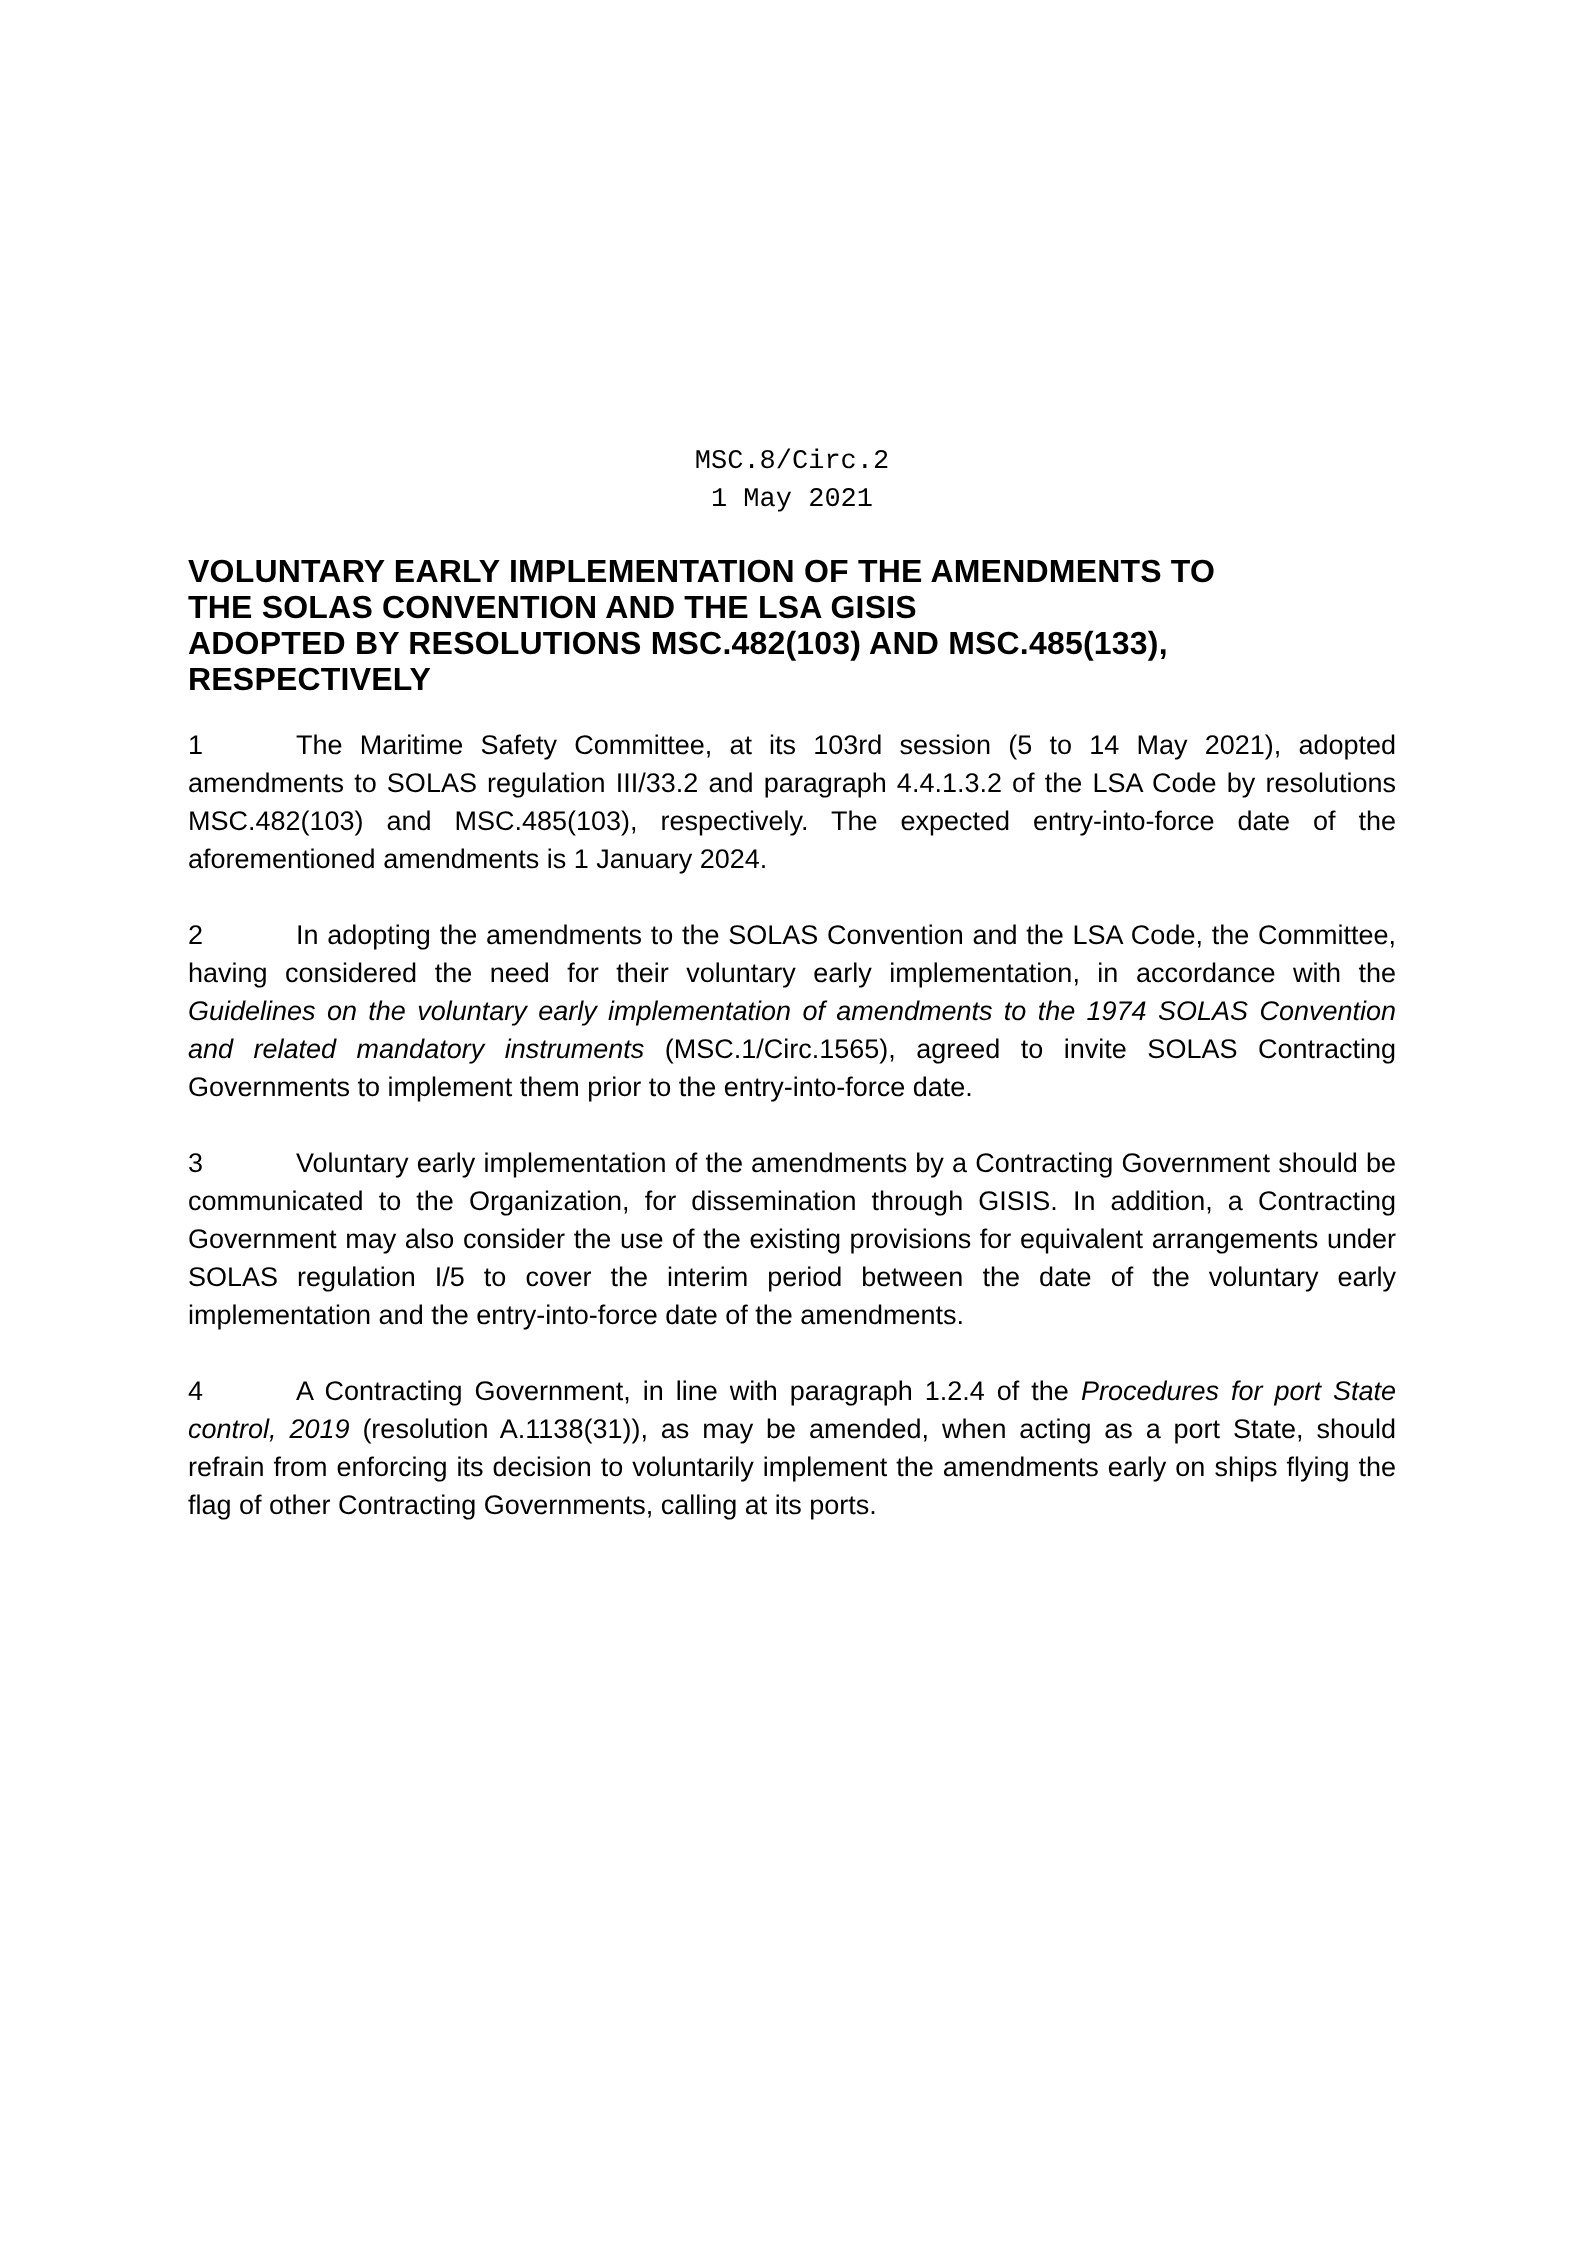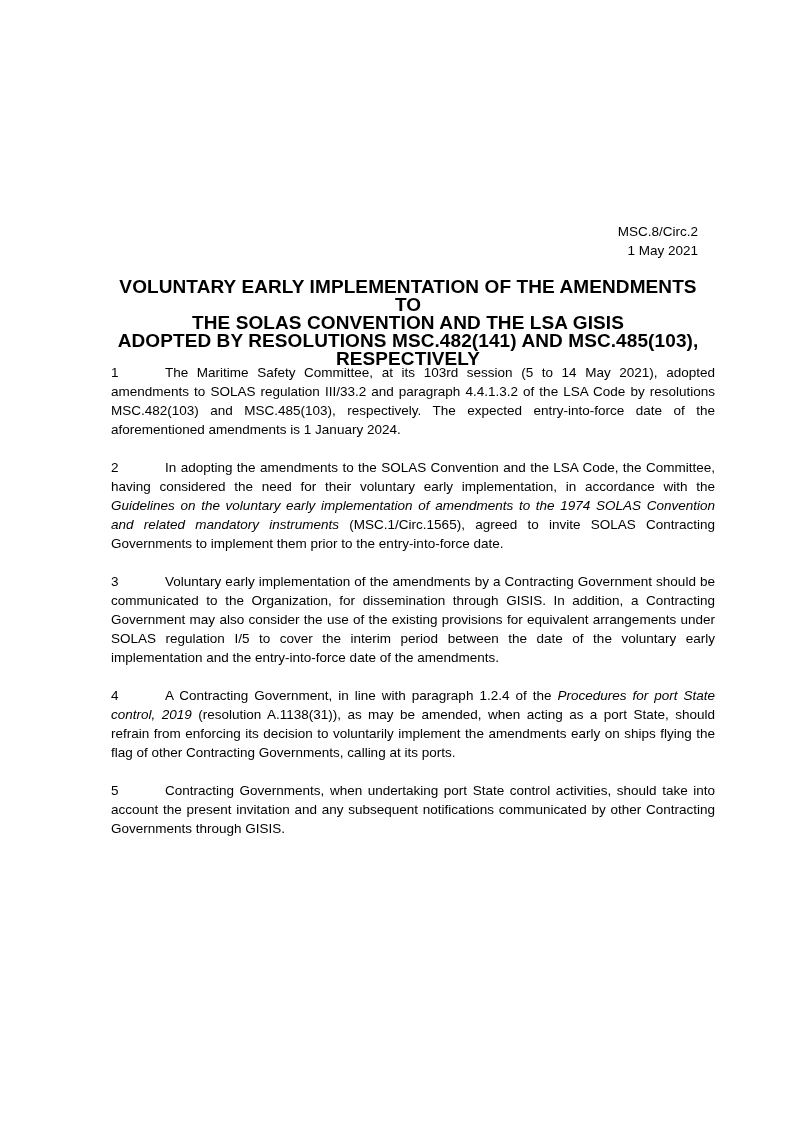--- a/index.html
+++ b/index.html
@@ -26,46 +26,47 @@
     left: 94px;
     top: 0;
     width: 604px;
   }
   
   .doc-header {
     position: absolute;
     left: 0;
     top: 222px;
     width: 604px;
-    text-align: right;
+    text-align: center;
     font-size: 13.5px;
     line-height: 19px;
+    font-family: Liberation Mono, monospace;
   }
   .doc-header div {
     white-space: nowrap;
   }
   
   .doc-title {
     position: absolute;
-    left: 12px;
+    left: 0;
     top: 278px;
     width: 604px;
-    text-align: center;
-    font-size: 19px;
+    text-align: left;
+    font-size: 16px;
     font-weight: bold;
     line-height: 18px;
   }
   .doc-title .tline {
     display: block;
     letter-spacing: 0.1px;
   }
   
   .body-copy {
     position: absolute;
-    left: 17px;
+    left: 0;
     top: 363px;
     width: 604px;
   }
   p.para {
     margin: 0 0 19px 0;
     font-size: 13.5px;
     line-height: 19px;
     text-align: justify;
     text-justify: inter-word;
     hyphens: none;
@@ -88,32 +89,31 @@
   <div class="content">
 
     <div class="doc-header">
       <div>MSC.8/Circ.2</div>
       <div>1 May 2021</div>
     </div>
 
     <div class="doc-title">
       <span class="tline">VOLUNTARY EARLY IMPLEMENTATION OF THE AMENDMENTS TO</span>
       <span class="tline">THE SOLAS CONVENTION AND THE LSA GISIS</span>
-      <span class="tline">ADOPTED BY RESOLUTIONS MSC.482(141) AND MSC.485(103), RESPECTIVELY</span>
+      <span class="tline">ADOPTED BY RESOLUTIONS MSC.482(103) AND MSC.485(133), RESPECTIVELY</span>
     </div>
 
     <div class="body-copy">
 
       <p class="para"><span class="num">1</span><span>The Maritime Safety Committee, at its 103rd session (5 to 14 May 2021), adopted amendments to SOLAS regulation III/33.2 and paragraph 4.4.1.3.2 of the LSA Code by resolutions MSC.482(103) and MSC.485(103), respectively. The expected entry-into-force date of the aforementioned amendments is 1 January 2024.</span></p>
 
       <p class="para"><span class="num">2</span><span>In adopting the amendments to the SOLAS Convention and the LSA Code, the Committee, having considered the need for their voluntary early implementation, in accordance with the </span><span class="it">Guidelines on the voluntary early implementation of amendments to the 1974 SOLAS Convention and related mandatory instruments</span><span> (MSC.1/Circ.1565), agreed to invite SOLAS Contracting Governments to implement them prior to the entry-into-force date.</span></p>
 
       <p class="para"><span class="num">3</span><span>Voluntary early implementation of the amendments by a Contracting Government should be communicated to the Organization, for dissemination through GISIS. In addition, a Contracting Government may also consider the use of the existing provisions for equivalent arrangements under SOLAS regulation I/5 to cover the interim period between the date of the voluntary early implementation and the entry-into-force date of the amendments.</span></p>
 
       <p class="para"><span class="num">4</span><span>A Contracting Government, in line with paragraph 1.2.4 of the </span><span class="it">Procedures for port State control, 2019</span><span> (resolution A.1138(31)), as may be amended, when acting as a port State, should refrain from enforcing its decision to voluntarily implement the amendments early on ships flying the flag of other Contracting Governments, calling at its ports.</span></p>
 
-      <p class="para"><span class="num">5</span><span>Contracting Governments, when undertaking port State control activities, should take into account the present invitation and any subsequent notifications communicated by other Contracting Governments through GISIS.</span></p>
 
 
     </div>
 
   </div>
 </div>
 
 </body></html>

